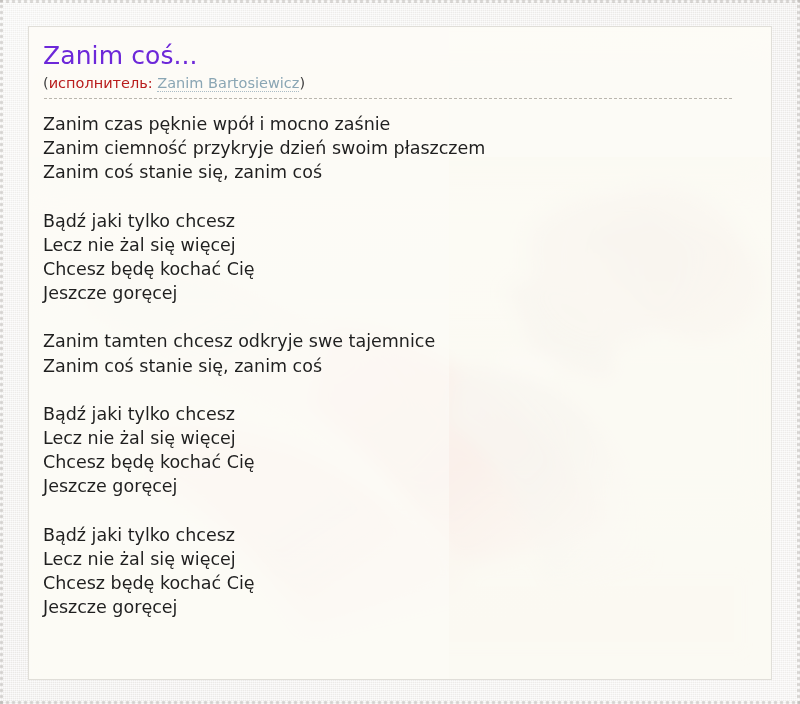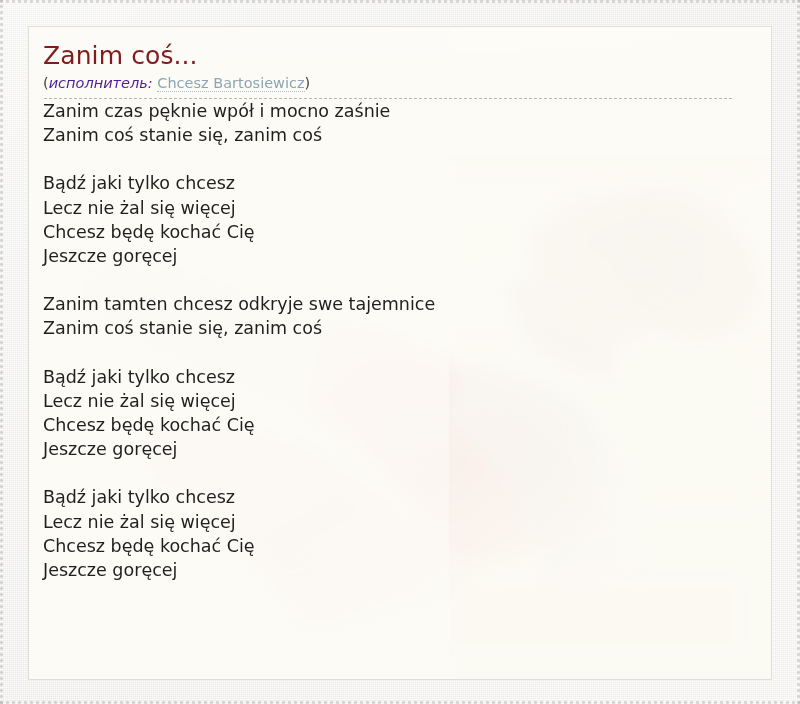--- a/index.html
+++ b/index.html
@@ -60,50 +60,51 @@
   #card-content {
     position: relative;
     z-index: 3;
     padding: 14px 22px 0 14px;
   }
 
   #song-title {
     font-family: "DejaVu Sans", "Liberation Sans", sans-serif;
     font-size: 25px;
     font-weight: 400;
-    color: #7f1d1d;
+    color: #6d28d9;
     margin: 0 0 2px 0;
     line-height: 30px;
     letter-spacing: 0.1px;
   }
 
   #artist-line {
     font-size: 14.5px;
     color: #3c3c3c;
     line-height: 20px;
     margin: 0;
     padding-bottom: 5px;
     white-space: nowrap;
   }
-  #artist-label { color: #4c1d95; font-style: italic; }
+  #artist-label { color: #b91c1c; }
   #artist-link {
     color: #8aa6b4;
     text-decoration: none;
     border-bottom: 1px dotted #a9bcc6;
     cursor: pointer;
   }
   #artist-paren-open, #artist-paren-close { color: #3f3f3f; }
 
   #title-divider {
     height: 0;
     border-top: 1px dashed #b9b6ae;
     margin: 0 17px 0 1px;
   }
 
   #lyrics-body {
+    margin-top: 13px;
     font-size: 17.5px;
     line-height: 24.2px;
     color: #1f1f1f;
     font-weight: 400;
   }
   .stanza { margin: 0 0 24px 0; }
   .stanza:last-child { margin-bottom: 0; }
   .lyric-line { white-space: pre; }
 </style>
 </head>
@@ -181,27 +182,28 @@
       <rect x="0" y="0" width="420" height="654" fill="#fdfcf7" opacity="0.55"></rect>
       <rect x="0" y="0" width="744" height="130" fill="#fdfcf7" opacity="0.55"></rect>
     </svg>
   </div>
 
   <div id="card-content">
 
     <h1 id="song-title">Zanim coś...</h1>
 
     <div id="artist-line"><span id="artist-paren-open">(</span><span id="artist-label">исполнитель:</span>
-      <a id="artist-link" href="#">Chcesz Bartosiewicz</a><span id="artist-paren-close">)</span></div>
+      <a id="artist-link" href="#">Zanim Bartosiewicz</a><span id="artist-paren-close">)</span></div>
 
     <div id="title-divider"></div>
 
     <div id="lyrics-body">
         <div class="stanza">
           <div class="lyric-line">Zanim czas pęknie wpół i mocno zaśnie</div>
+          <div class="lyric-line">Zanim ciemność przykryje dzień swoim płaszczem</div>
           <div class="lyric-line">Zanim coś stanie się, zanim coś</div>
         </div>
         <div class="stanza">
           <div class="lyric-line">Bądź jaki tylko chcesz</div>
           <div class="lyric-line">Lecz nie żal się więcej</div>
           <div class="lyric-line">Chcesz będę kochać Cię</div>
           <div class="lyric-line">Jeszcze goręcej</div>
         </div>
         <div class="stanza">
           <div class="lyric-line">Zanim tamten chcesz odkryje swe tajemnice</div>

